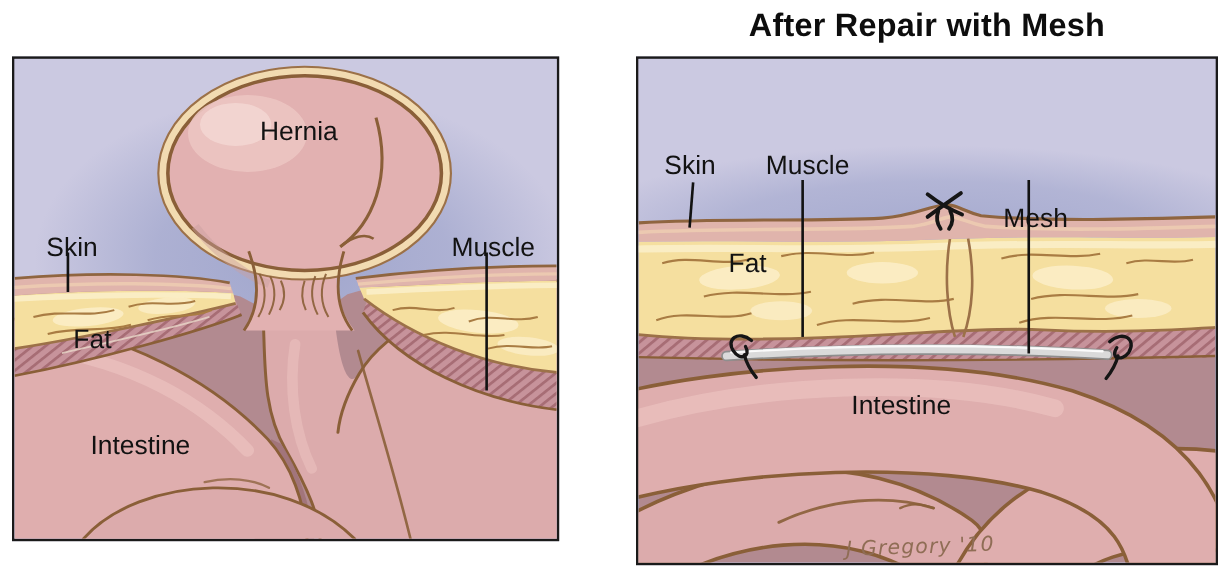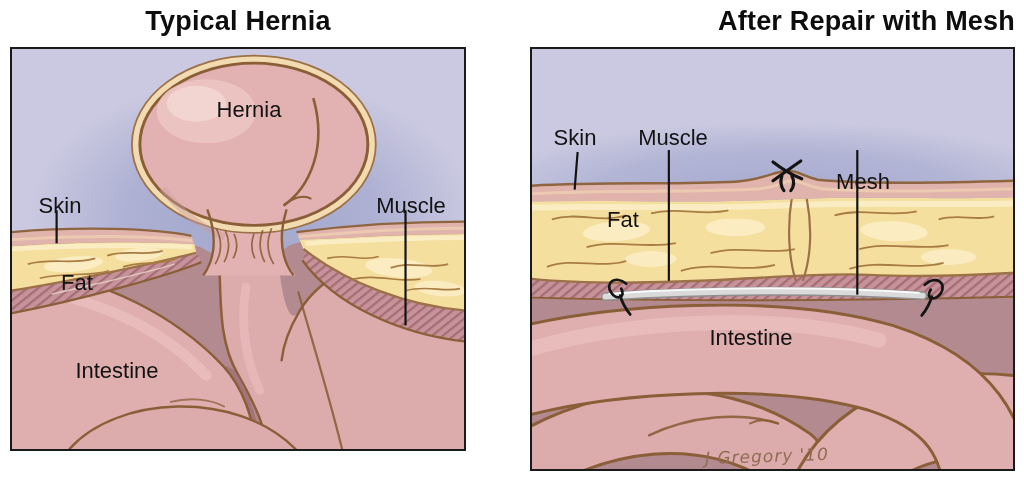--- a/index.html
+++ b/index.html
@@ -1,33 +1,32 @@
 <!DOCTYPE html>
 <html><head>
 <meta charset="utf-8">
 <style>
   html,body{margin:0;padding:0;}
   body{width:1024px;height:485px;background:#ffffff;font-family:"Liberation Sans",sans-serif;}
   .page{position:relative;width:1024px;height:485px;background:#ffffff;overflow:hidden;}
   .panel-title{position:absolute;top:6px;font-weight:bold;font-size:27px;color:#0d0d0d;text-align:center;letter-spacing:0.2px;}
   .panel-title.left{left:10px;width:456px;}
-  .panel-title.right{left:530px;width:485px;text-align:right;}
+  .panel-title.right{left:530px;width:485px;}
   .panel{position:absolute;top:47px;border:2px solid #1a1a1a;box-sizing:border-box;overflow:hidden;background:#cbc9e1;}
   .panel.left{left:10px;width:456px;height:404px;}
   .panel.right{left:530px;width:485px;height:424px;}
   .panel svg{display:block;width:100%;height:100%;}
   .lbl{position:absolute;transform:translate(-50%,-50%);font-size:22px;color:#121212;white-space:nowrap;line-height:1;}
   .sig{position:absolute;transform:translate(-50%,-50%) rotate(-2deg);font-family:"DejaVu Sans",sans-serif;font-style:italic;font-size:17px;color:#8f6d55;letter-spacing:1px;white-space:nowrap;}
 </style>
 </head>
 <body>
 
 <div class="page">
 
-  <div class="panel-title left">Typical Hernia</div>
   <div class="panel-title right">After Repair with Mesh</div>
 
   <div class="panel left">
     <svg viewBox="0 0 456 424" preserveAspectRatio="none">
       <defs>
         <radialGradient id="shadA" cx="50%" cy="50%" r="50%">
           <stop offset="0%" stop-color="#99a0c9" stop-opacity="0.85"></stop>
           <stop offset="55%" stop-color="#99a0c9" stop-opacity="0.6"></stop>
           <stop offset="100%" stop-color="#99a0c9" stop-opacity="0"></stop>
         </radialGradient>

